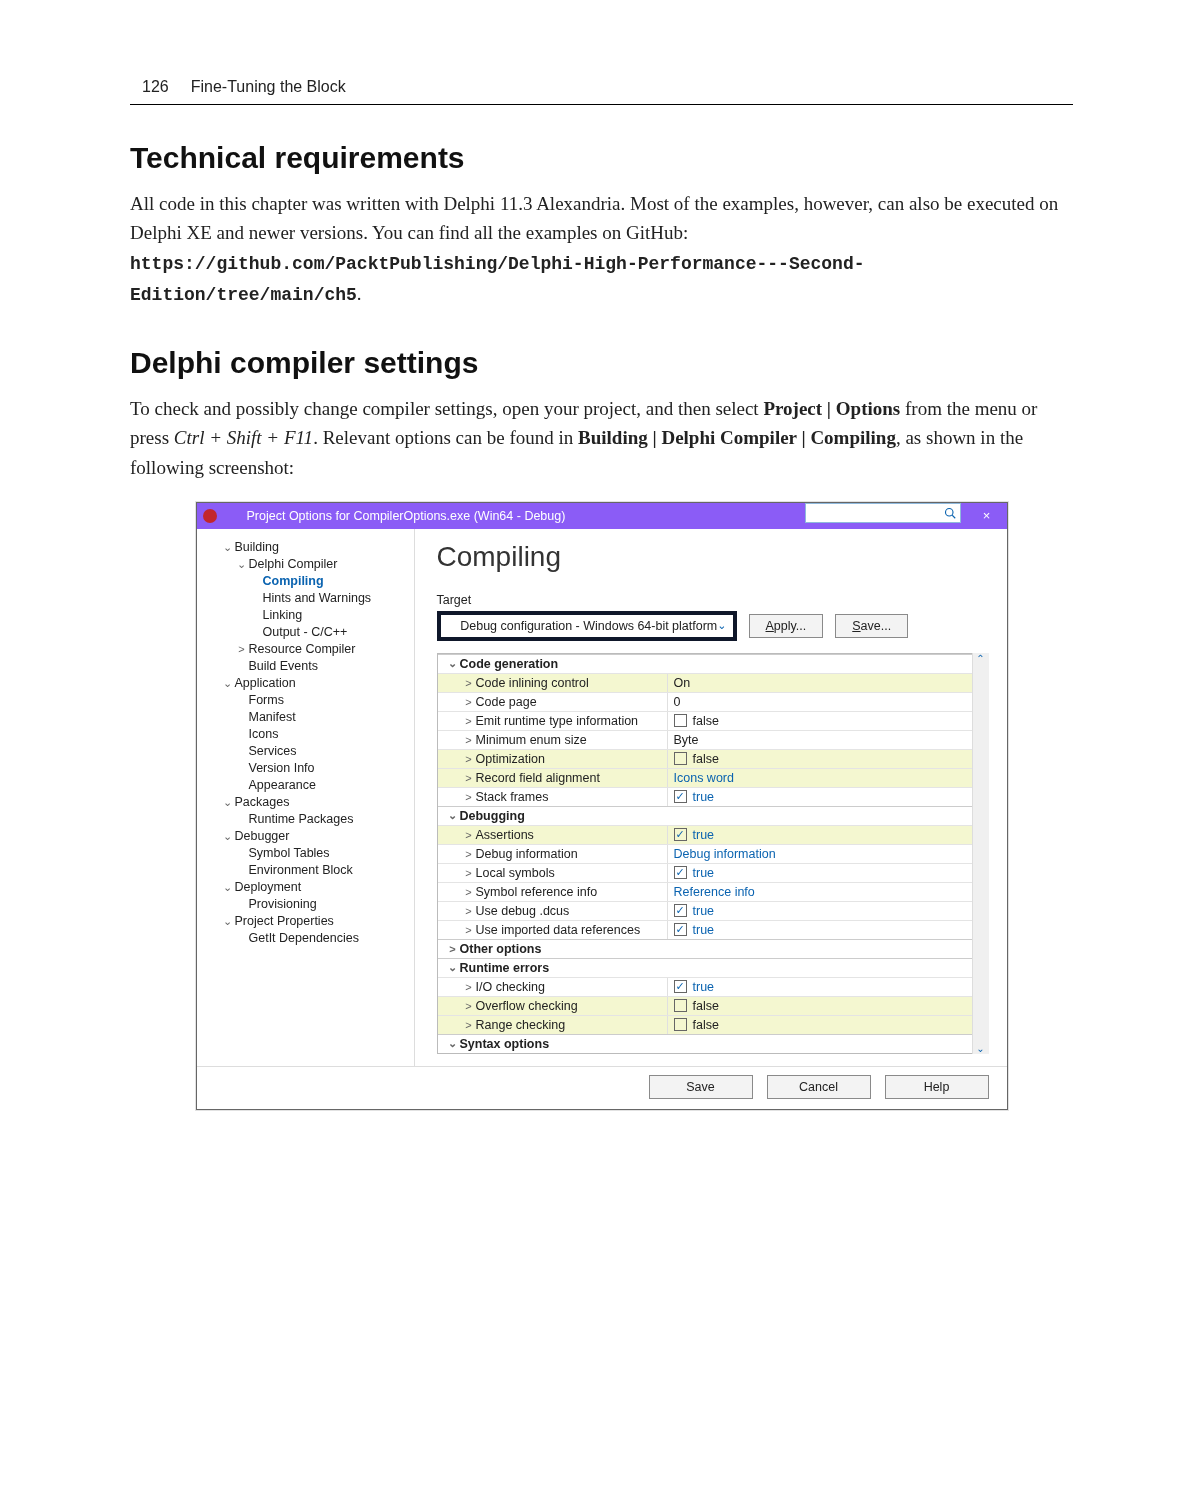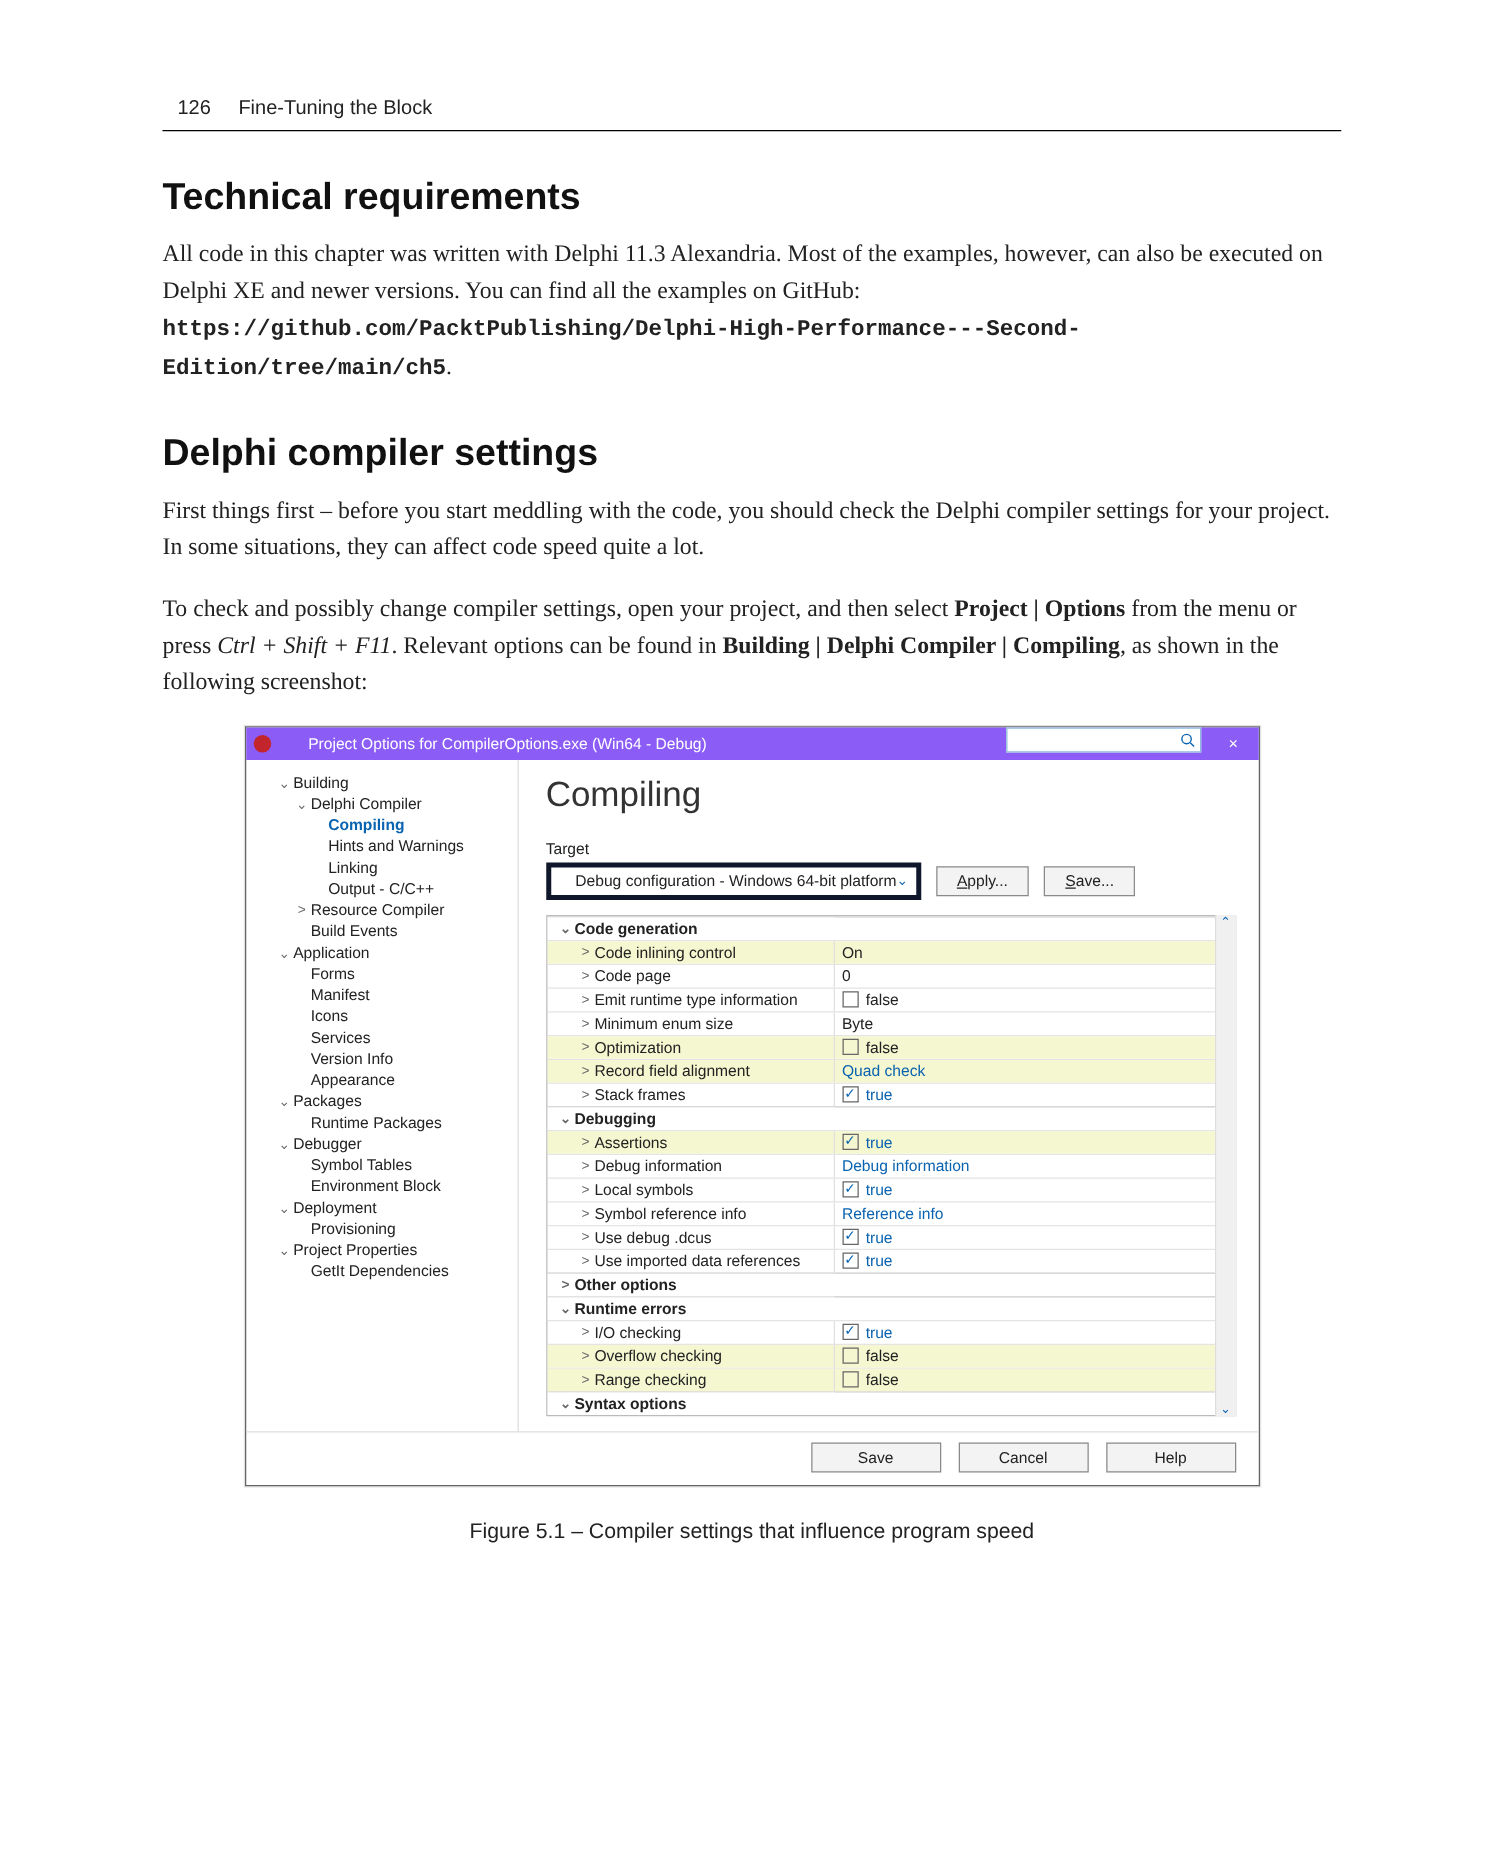--- a/index.html
+++ b/index.html
@@ -207,21 +207,20 @@
   </div>
 
   <h2 class="sec">Technical requirements</h2>
 
   <p class="body">
     <span>All code in this chapter was written with Delphi 11.3 Alexandria. Most of the examples, however, can also be executed on Delphi XE and newer versions. You can find all the examples on GitHub: </span><span class="mono">https://github.com/PacktPublishing/Delphi-High-Performance---Second-Edition/tree/main/ch5</span><span>.</span>
   </p>
 
   <h2 class="sec">Delphi compiler settings</h2>
 
-  <p class="body">First things first – before you start meddling with the code, you should check the Delphi compiler settings for your project. In some situations, they can affect code speed quite a lot.</p>
 
   <p class="body">
     <span>To check and possibly change compiler settings, open your project, and then select </span><span class="bold">Project | Options</span><span> from the menu or press </span><span class="ital">Ctrl + Shift + F11</span><span>. Relevant options can be found in </span><span class="bold">Building | Delphi Compiler | Compiling</span><span>, as shown in the following screenshot:</span>
   </p>
 
   <div class="dialog">
 
     <div class="dlg-titlebar">
       <span class="logo"></span>
       <span class="title">Project Options for CompilerOptions.exe  (Win64 - Debug)</span>
@@ -411,21 +410,21 @@
                   <span class="chk "></span>
                   <span>false</span>
                 </div>
               </div>
               <div class="prop-row highlight">
                 <div class="c1 in2">
                   <span class="caret">&gt;</span>
                   <span>Record field alignment</span>
                 </div>
                 <div class="c2">
-                  <span class="val-blue">Quad check</span>
+                  <span class="val-blue">Icons word</span>
                 </div>
               </div>
               <div class="prop-row">
                 <div class="c1 in2">
                   <span class="caret">&gt;</span>
                   <span>Stack frames</span>
                 </div>
                 <div class="c2">
                   <span class="chk on"></span>
                   <span class="val-blue">true</span>
@@ -556,15 +555,14 @@
       </div>
     </div>
 
     <div class="dlg-footer">
       <div class="btn">Save</div>
       <div class="btn">Cancel</div>
       <div class="btn">Help</div>
     </div>
   </div>
 
-  <div class="fig-cap">Figure 5.1 – Compiler settings that influence program speed</div>
 
 </div>
 
 </body></html>

